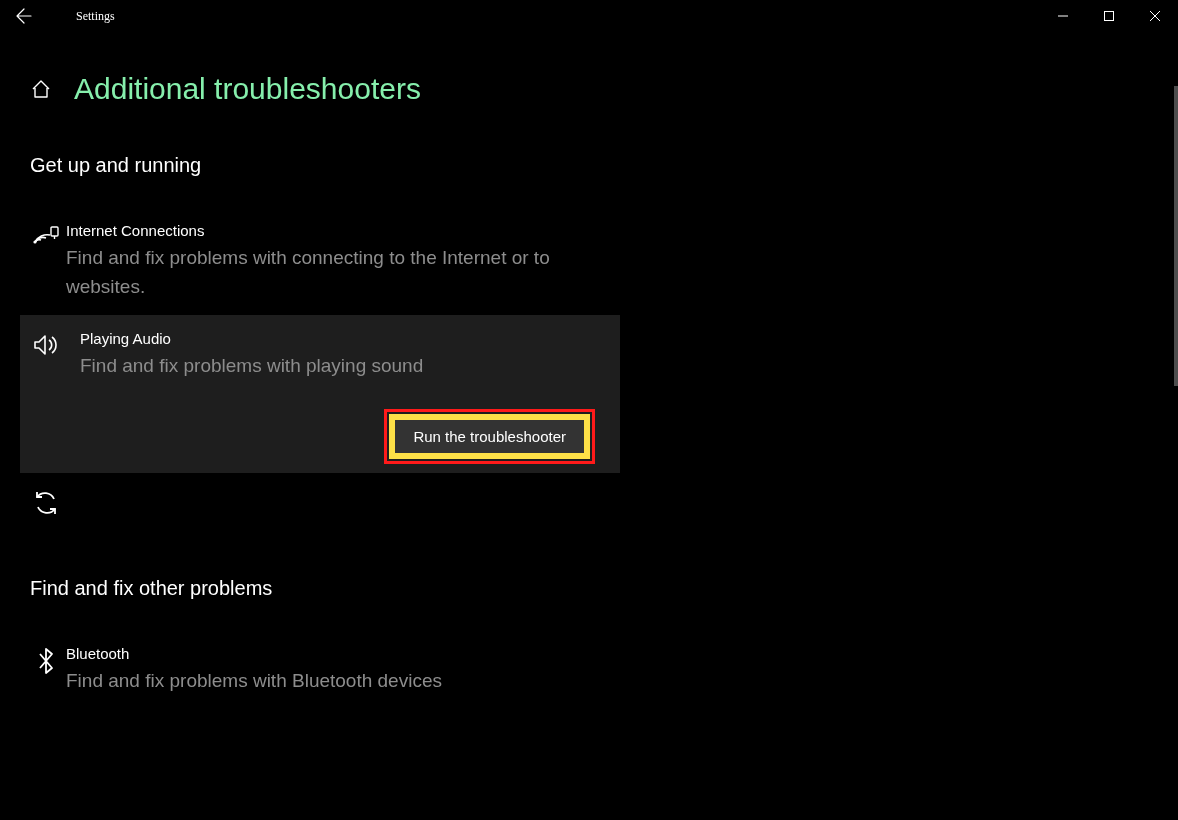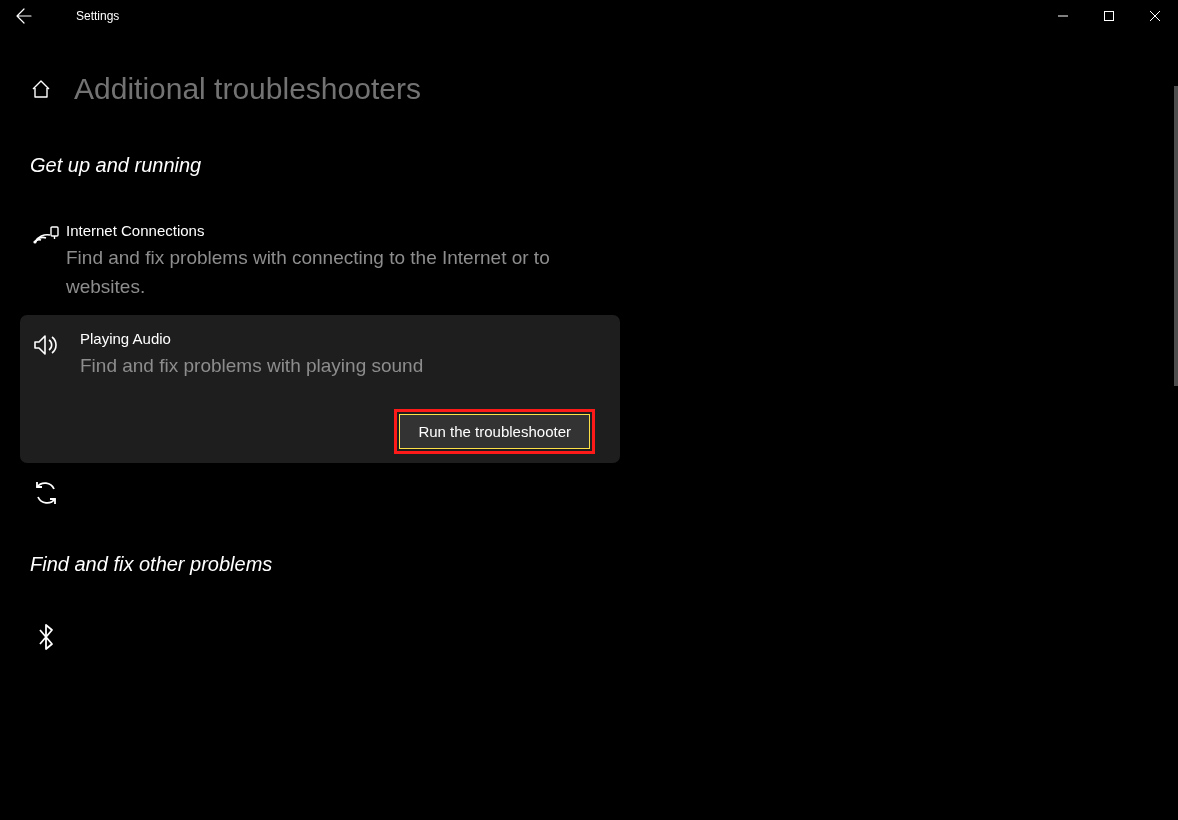--- a/index.html
+++ b/index.html
@@ -12,21 +12,21 @@
     overflow: hidden;
     position: relative;
   }
   .titlebar {
     height: 32px;
     display: flex;
     align-items: center;
     justify-content: space-between;
     padding: 0;
   }
-  .titlebar-left { display: flex; align-items: center; }
+  .titlebar-left { display: flex; align-items: center; font-family: Liberation Serif, serif; }
   .back-btn {
     width: 48px; height: 32px;
     display: flex; align-items: center; justify-content: center;
     cursor: pointer;
   }
   .app-title {
     font-size: 12px;
     color: #fff;
     padding-left: 28px;
   }
@@ -49,41 +49,39 @@
     margin-bottom: 48px;
   }
   .home-btn {
     width: 22px; height: 22px;
     display: flex; align-items: center; justify-content: center;
     cursor: pointer;
   }
   .page-title {
     font-size: 30px;
     font-weight: 400;
-    color: #737373;
+    color: #86efac;
   }
   .section-title {
     font-size: 20px;
     font-weight: 400;
     color: #fff;
     margin-bottom: 30px;
-    font-style: italic;
   }
   .content-column { width: 590px; }
   .item {
     display: flex;
     padding: 14px 20px 14px 10px;
     margin-left: -10px;
     gap: 4px;
     cursor: pointer;
   }
   .item.selected {
     background: #1e1e1e;
     flex-direction: column;
-    border-radius: 7px;
   }
   .item-main { display: flex; gap: 18px; }
   .item-icon {
     width: 32px;
     flex-shrink: 0;
     display: flex;
     justify-content: center;
     align-items: flex-start;
     padding-top: 2px;
   }
@@ -101,29 +99,29 @@
     max-width: 500px;
   }
   .run-row {
     display: flex;
     justify-content: flex-end;
     padding-right: 10px;
     margin-top: 30px;
   }
   .run-btn {
     background: #333333;
-    border: 1px solid #fde047;
+    border: 6px solid #fde047;
     color: #fff;
     font-size: 15px;
     padding: 8px 18px;
     cursor: pointer;
     outline: 3px solid #ff1a1a;
     outline-offset: 2px;
   }
-  .section2 { margin-top: 32px; }
+  .section2 { margin-top: 46px; }
   .scrollbar {
     position: absolute;
     right: 0;
     top: 54px;
     width: 4px;
     height: 300px;
     background: #4d4d4d;
   }
   svg { display: block; }
 </style>
@@ -221,18 +219,22 @@
 
     <div class="section2">
       <h2 class="section-title">Find and fix other problems</h2>
 
       <div class="item">
         <div class="item-icon">
           <svg width="24" height="30" viewBox="0 0 24 30">
             <path d="M6 8 L18 22 L12 27 L12 3 L18 8 L6 22" stroke="#fff" stroke-width="1.8" fill="none" stroke-linejoin="round"></path>
           </svg>
         </div>
+        <div class="item-text">
+          <div class="item-title">Bluetooth</div>
+          <div class="item-desc">Find and fix problems with Bluetooth devices</div>
+        </div>
       </div>
     </div>
   </div>
 
   <div class="scrollbar"></div>
 </div>
 
 </body></html>

